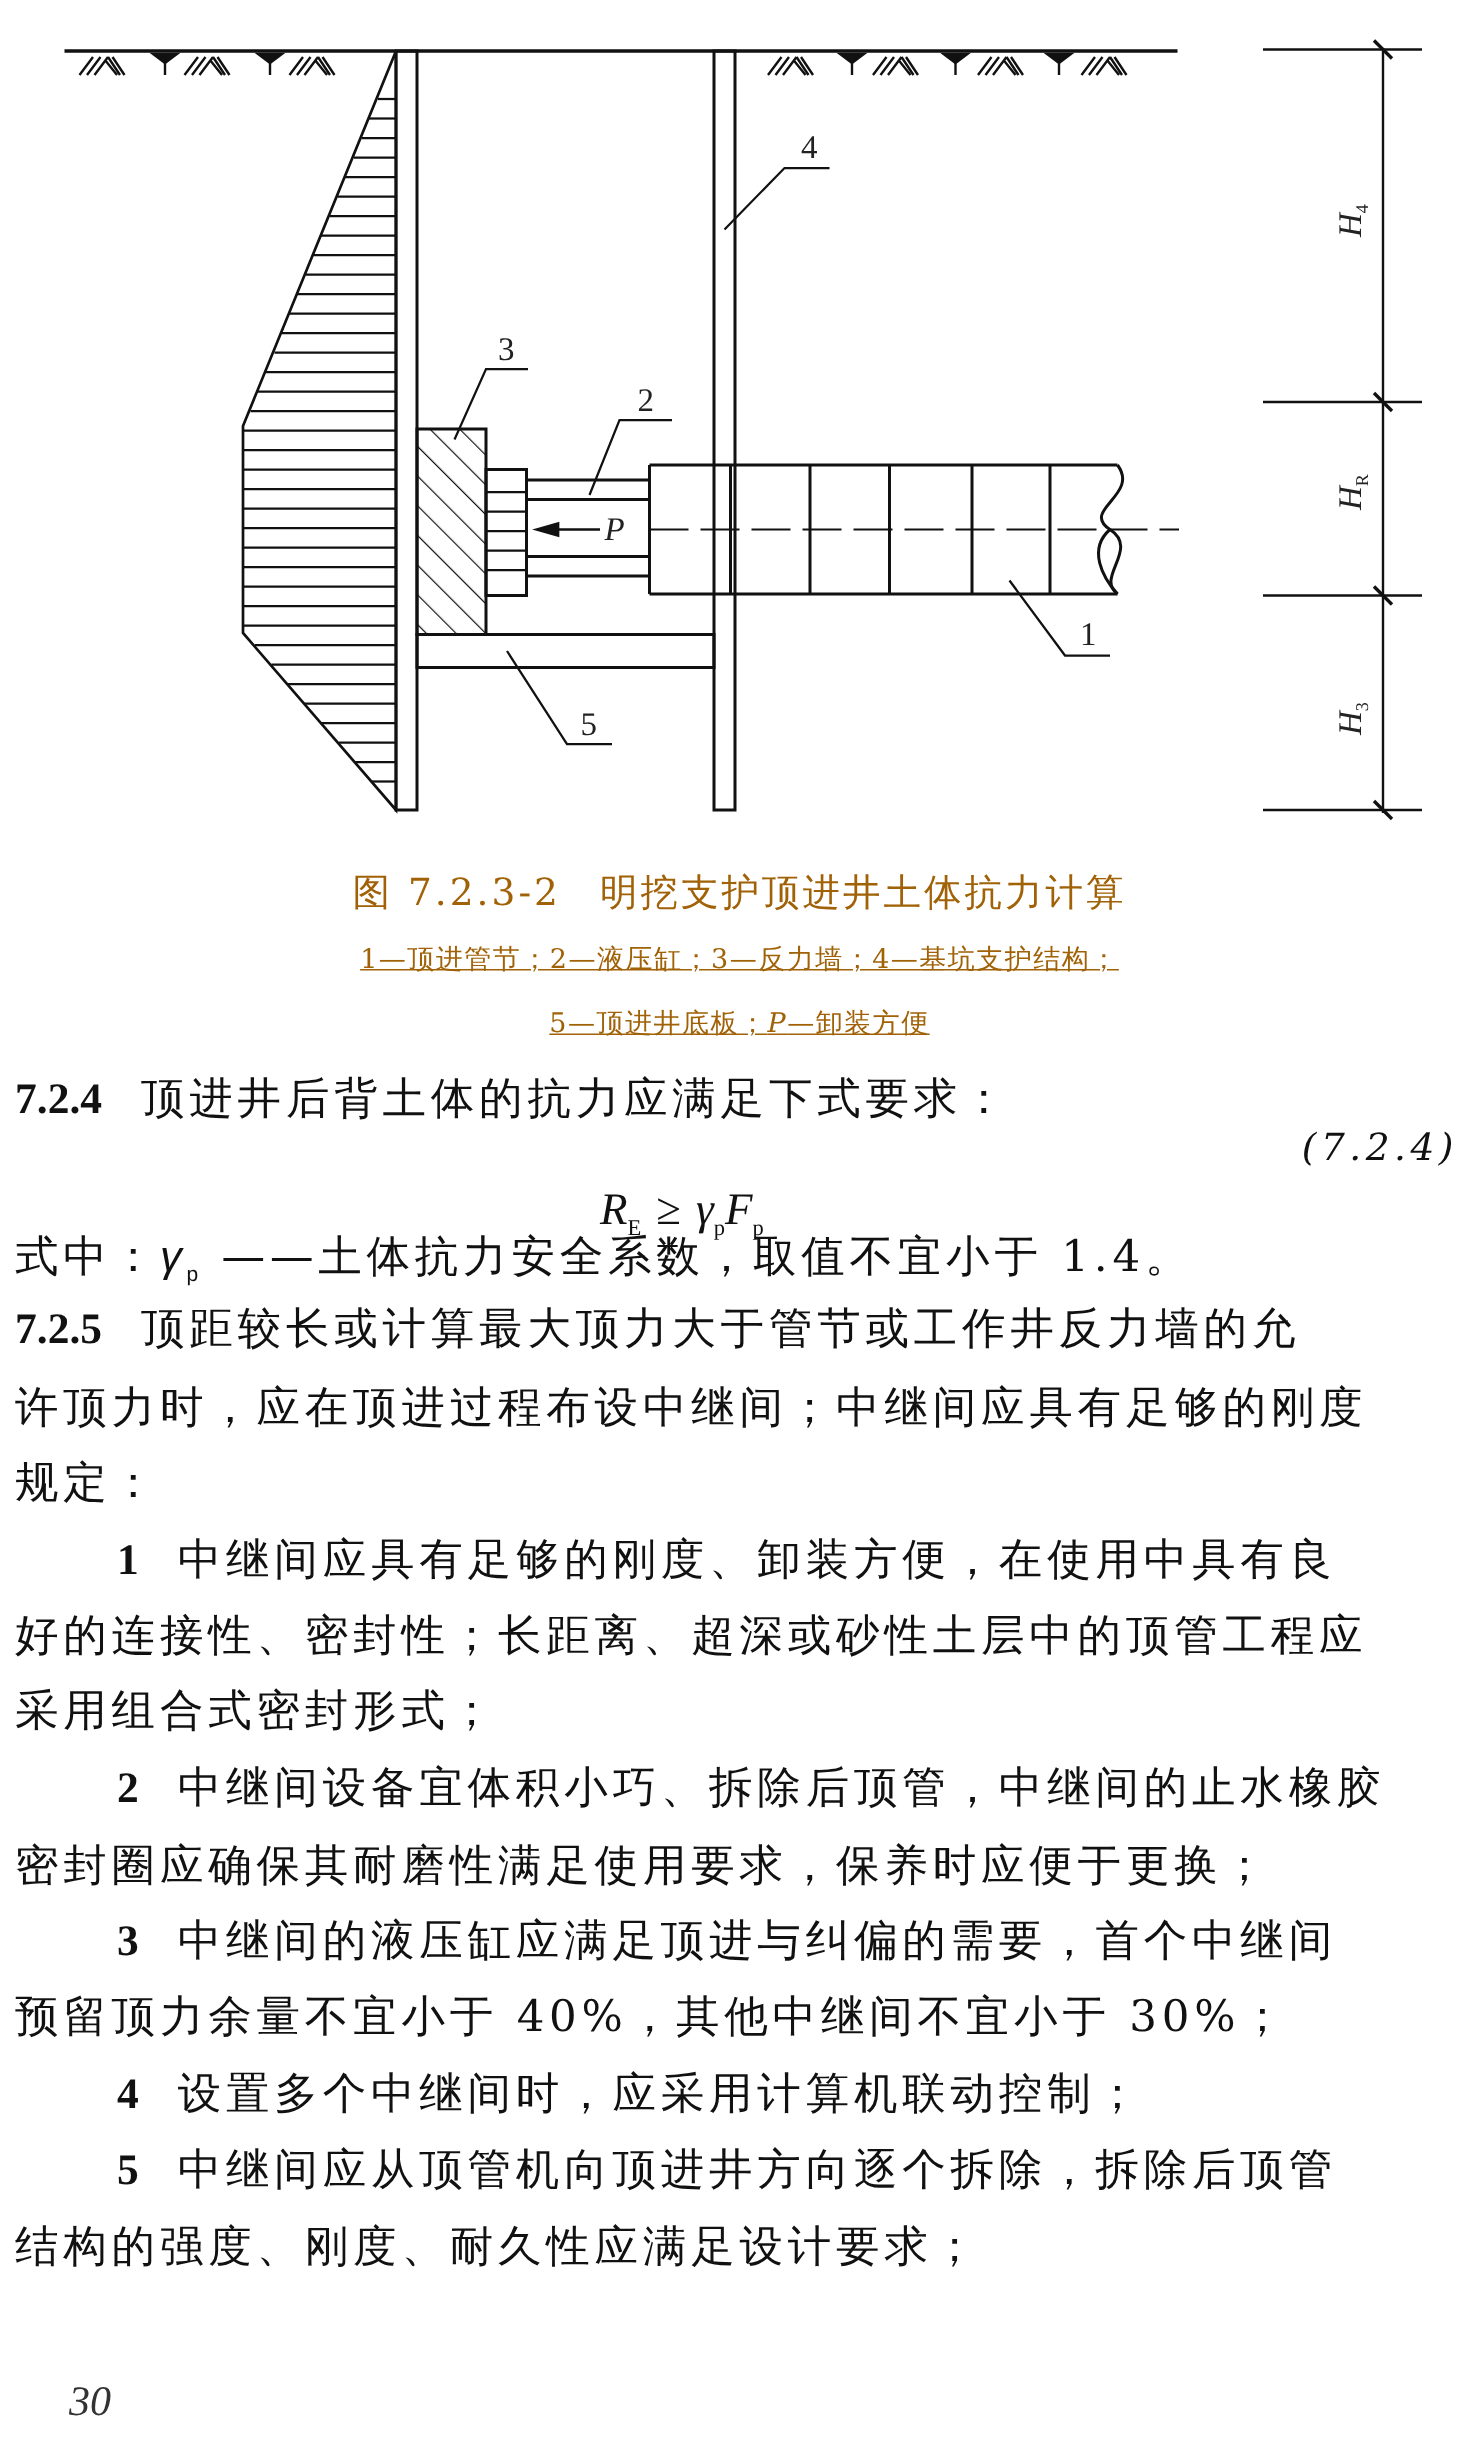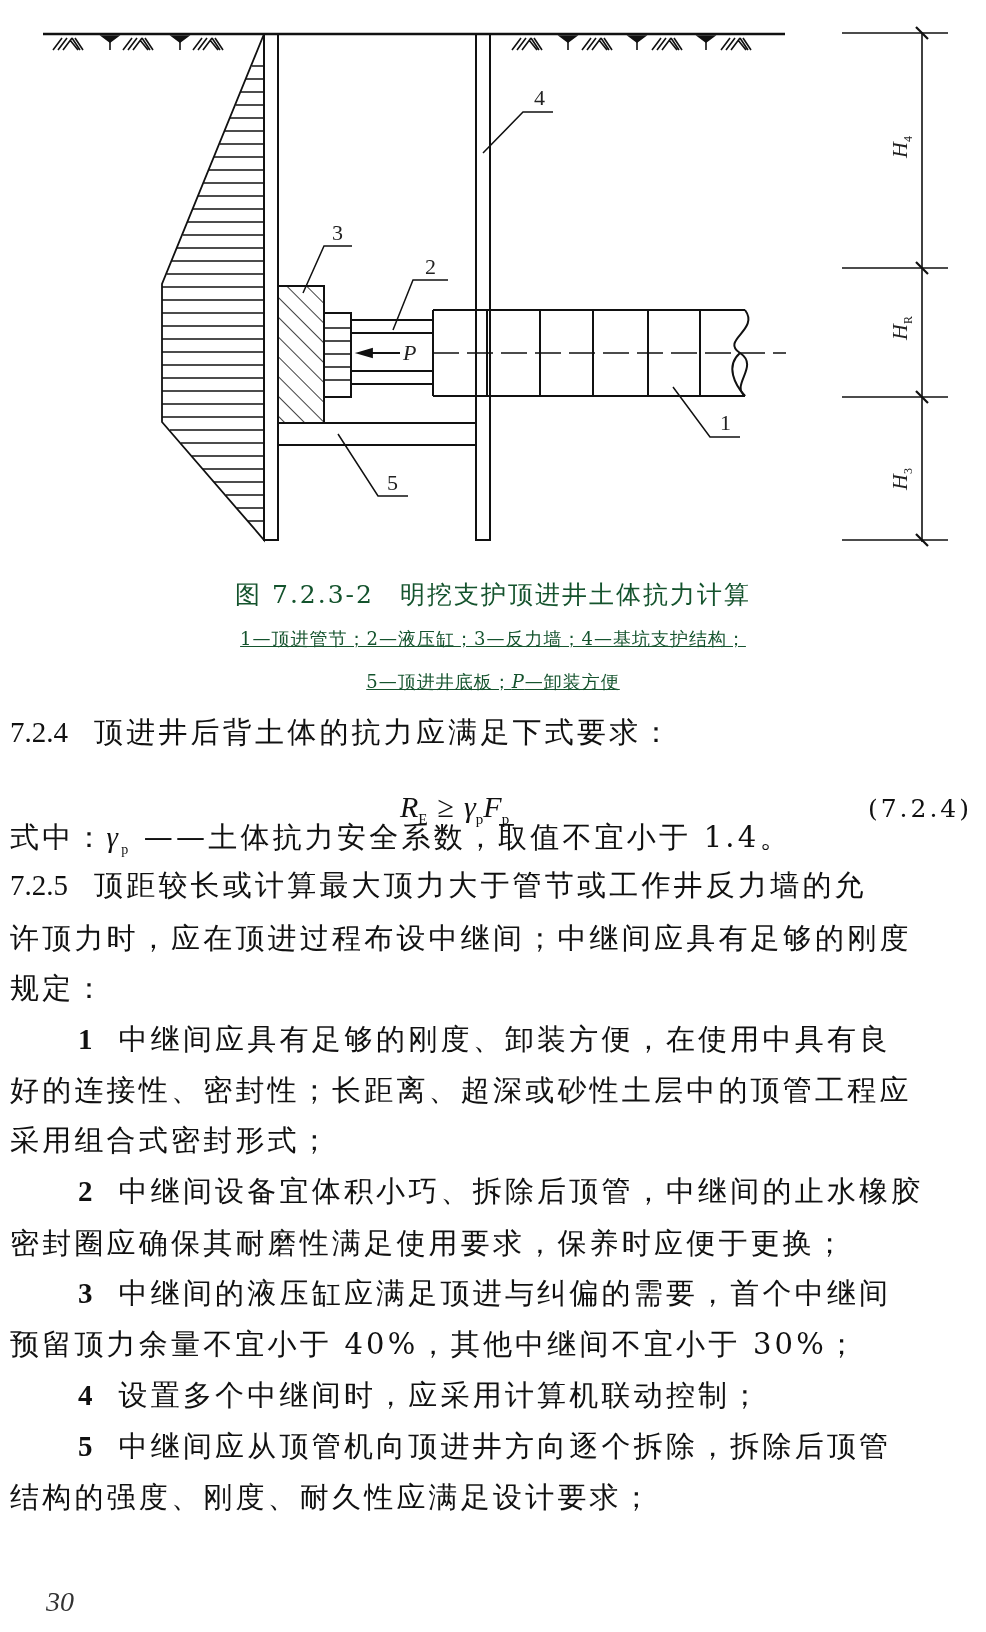--- a/index.html
+++ b/index.html
@@ -1,35 +1,35 @@
 <!DOCTYPE html>
 <html><head>
 <meta charset="utf-8">
 <style>
   html, body { margin: 0; padding: 0; background: #ffffff; }
   body { width: 986px; height: 1632px; position: relative; overflow: hidden;
          font-family: "DejaVu Serif", "Liberation Serif", serif; color: #111; }
   .figure { position: absolute; left: 0; top: 0; width: 986px; height: 560px; }
   .figure svg { position: absolute; left: 0; top: 0; }
-  .cap { position: absolute; left: 0; width: 986px; text-align: center; color: #14532d; }
+  .cap { position: absolute; left: 0; width: 986px; text-align: center; color: #a16207; }
   .cap-title { top: 578px; font-size: 25px; letter-spacing: 2px; }
   .cap-title .num { margin-right: 26px; }
   .cap-legend { font-size: 18px; letter-spacing: 1px; text-decoration: underline; }
   .cap-l1 { top: 627px; }
   .cap-l2 { top: 670px; }
   .it { font-style: italic; }
   .line { position: absolute; left: 10px; width: 970px; font-size: 29px; letter-spacing: 3.2px; white-space: nowrap; }
-  .sec { font-family: "Liberation Serif", serif; font-weight: normal; letter-spacing: 0; margin-right: 26px; }
+  .sec { font-family: "Liberation Serif", serif; font-weight: bold; letter-spacing: 0; margin-right: 26px; }
   .item { font-family: "Liberation Serif", serif; font-weight: bold; margin-left: 68px; margin-right: 26px; letter-spacing: 0; }
   .formula { position: absolute; top: 790px; left: 400px; font-size: 30px; font-family: "Liberation Serif", serif; font-style: italic; }
   .formula sub { font-style: normal; font-size: 15px; }
   .formula .ge { font-style: normal; margin: 0 10px; }
-  .eqno { position: absolute; top: 794px; right: 14px; font-size: 25px; letter-spacing: 3px; }
+  .eqno { position: absolute; top: 750px; right: 14px; font-size: 25px; letter-spacing: 3px; font-style: italic; }
   .pagenum { position: absolute; left: 34px; top: 1586px; font-size: 28px; font-style: italic; font-family: "Liberation Serif", serif; color: #333; margin-left: 12px; }
-  .sym { font-family: Liberation Serif, serif; font-style: italic; margin-top: 48px; }
+  .sym { font-family: Liberation Sans, sans-serif; font-style: italic; margin-top: 48px; }
   .sym sub { font-size: 14px; font-style: normal; }
 </style>
 </head>
 <body>
 
 <div class="figure">
   <svg width="986" height="560" viewBox="0 0 986 560">
     <defs>
       <pattern id="diag" width="14" height="14" patternUnits="userSpaceOnUse" patternTransform="rotate(-45)">
         <line x1="0" y1="0" x2="0" y2="14" stroke="#111" stroke-width="1.6"></line>

